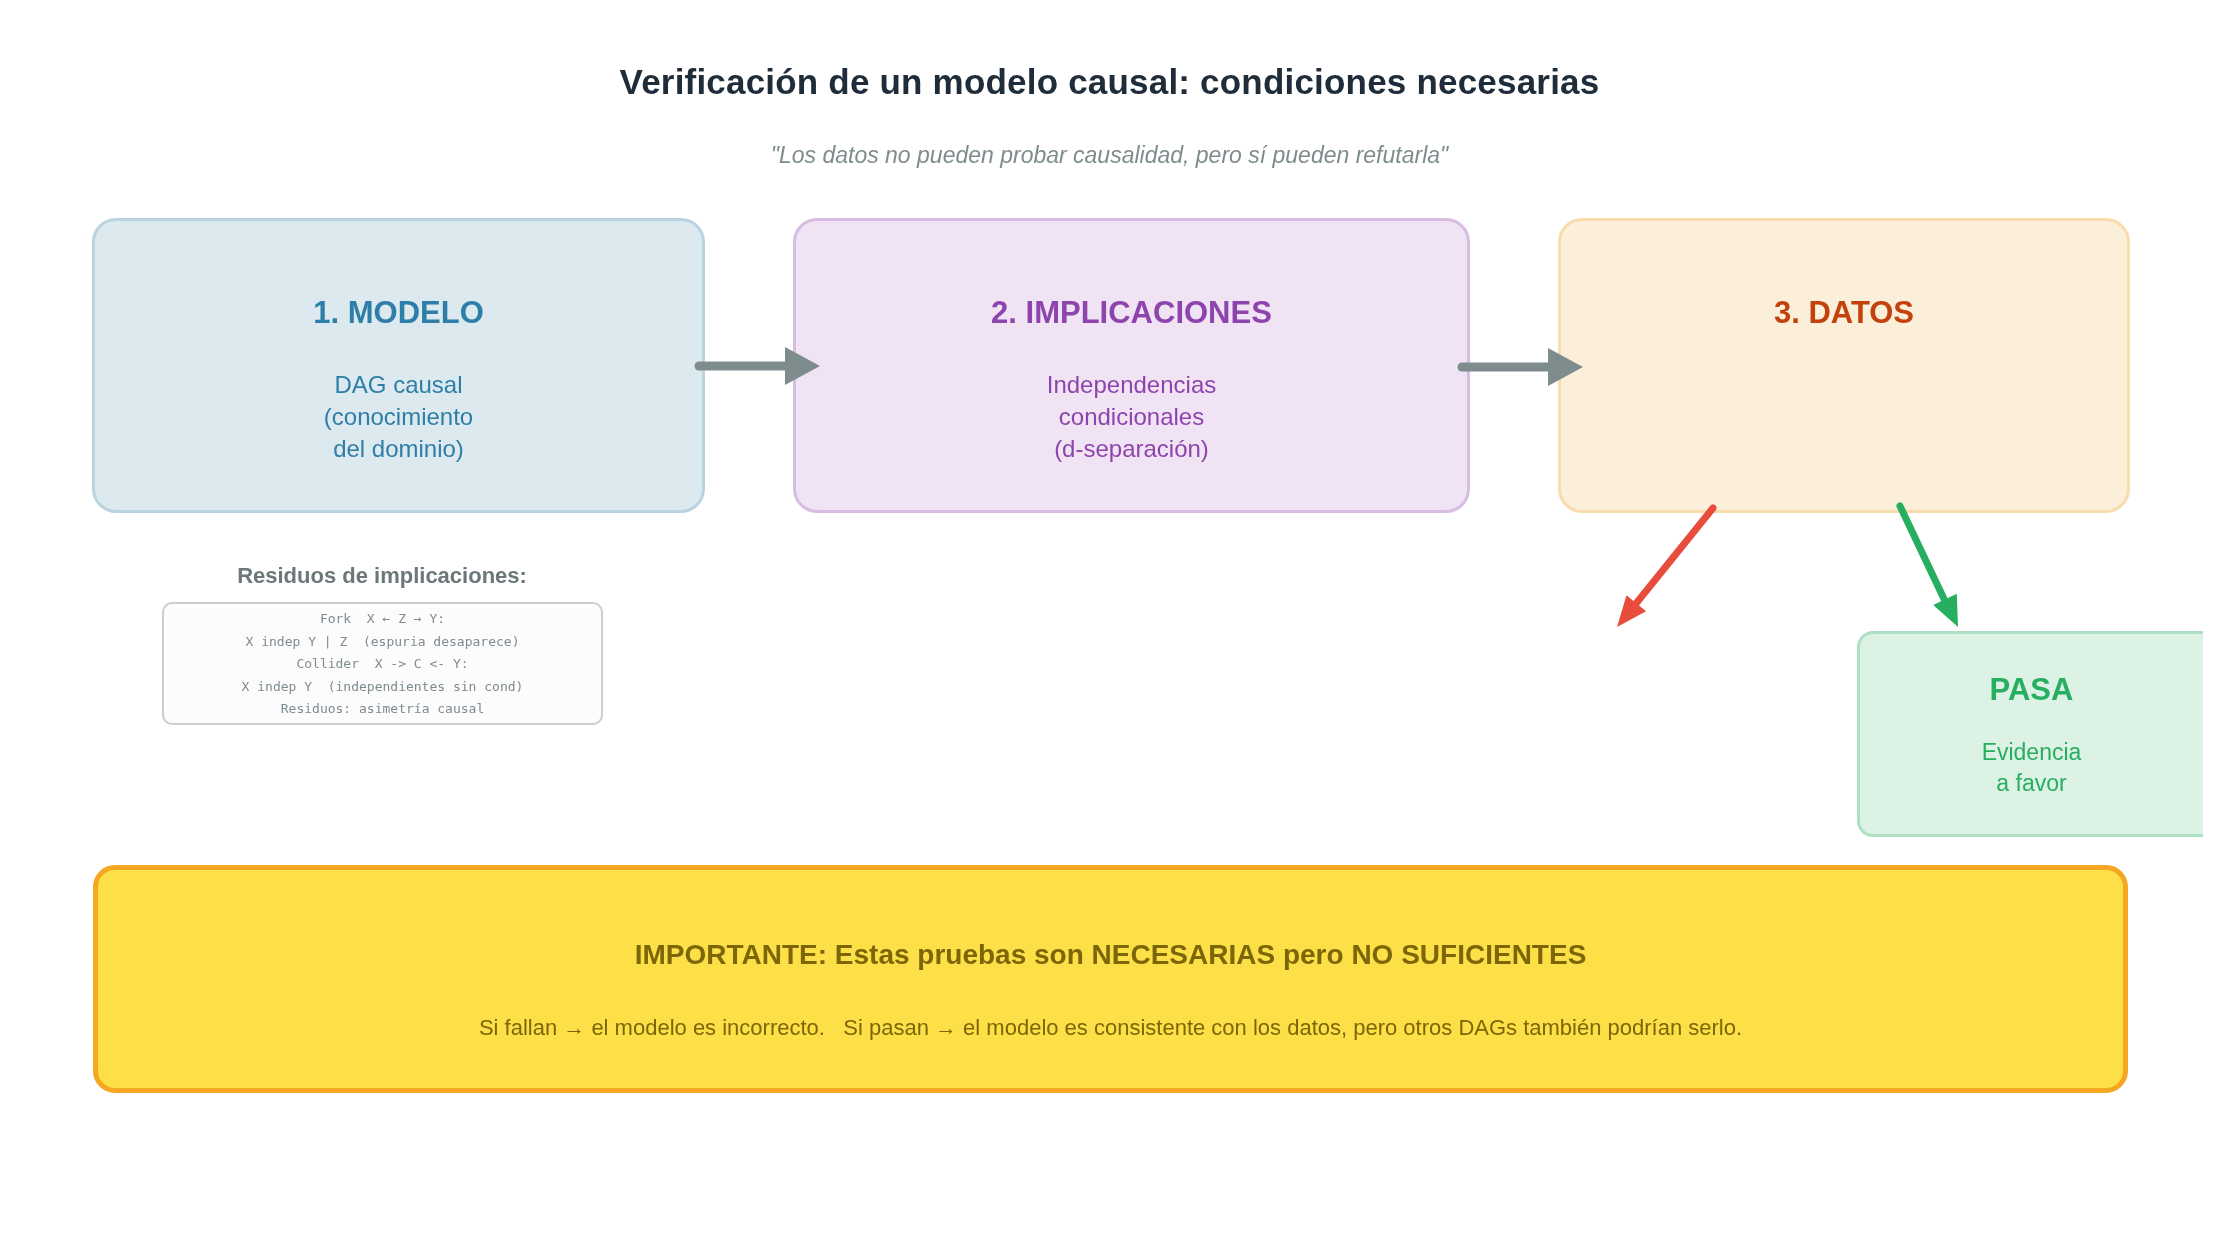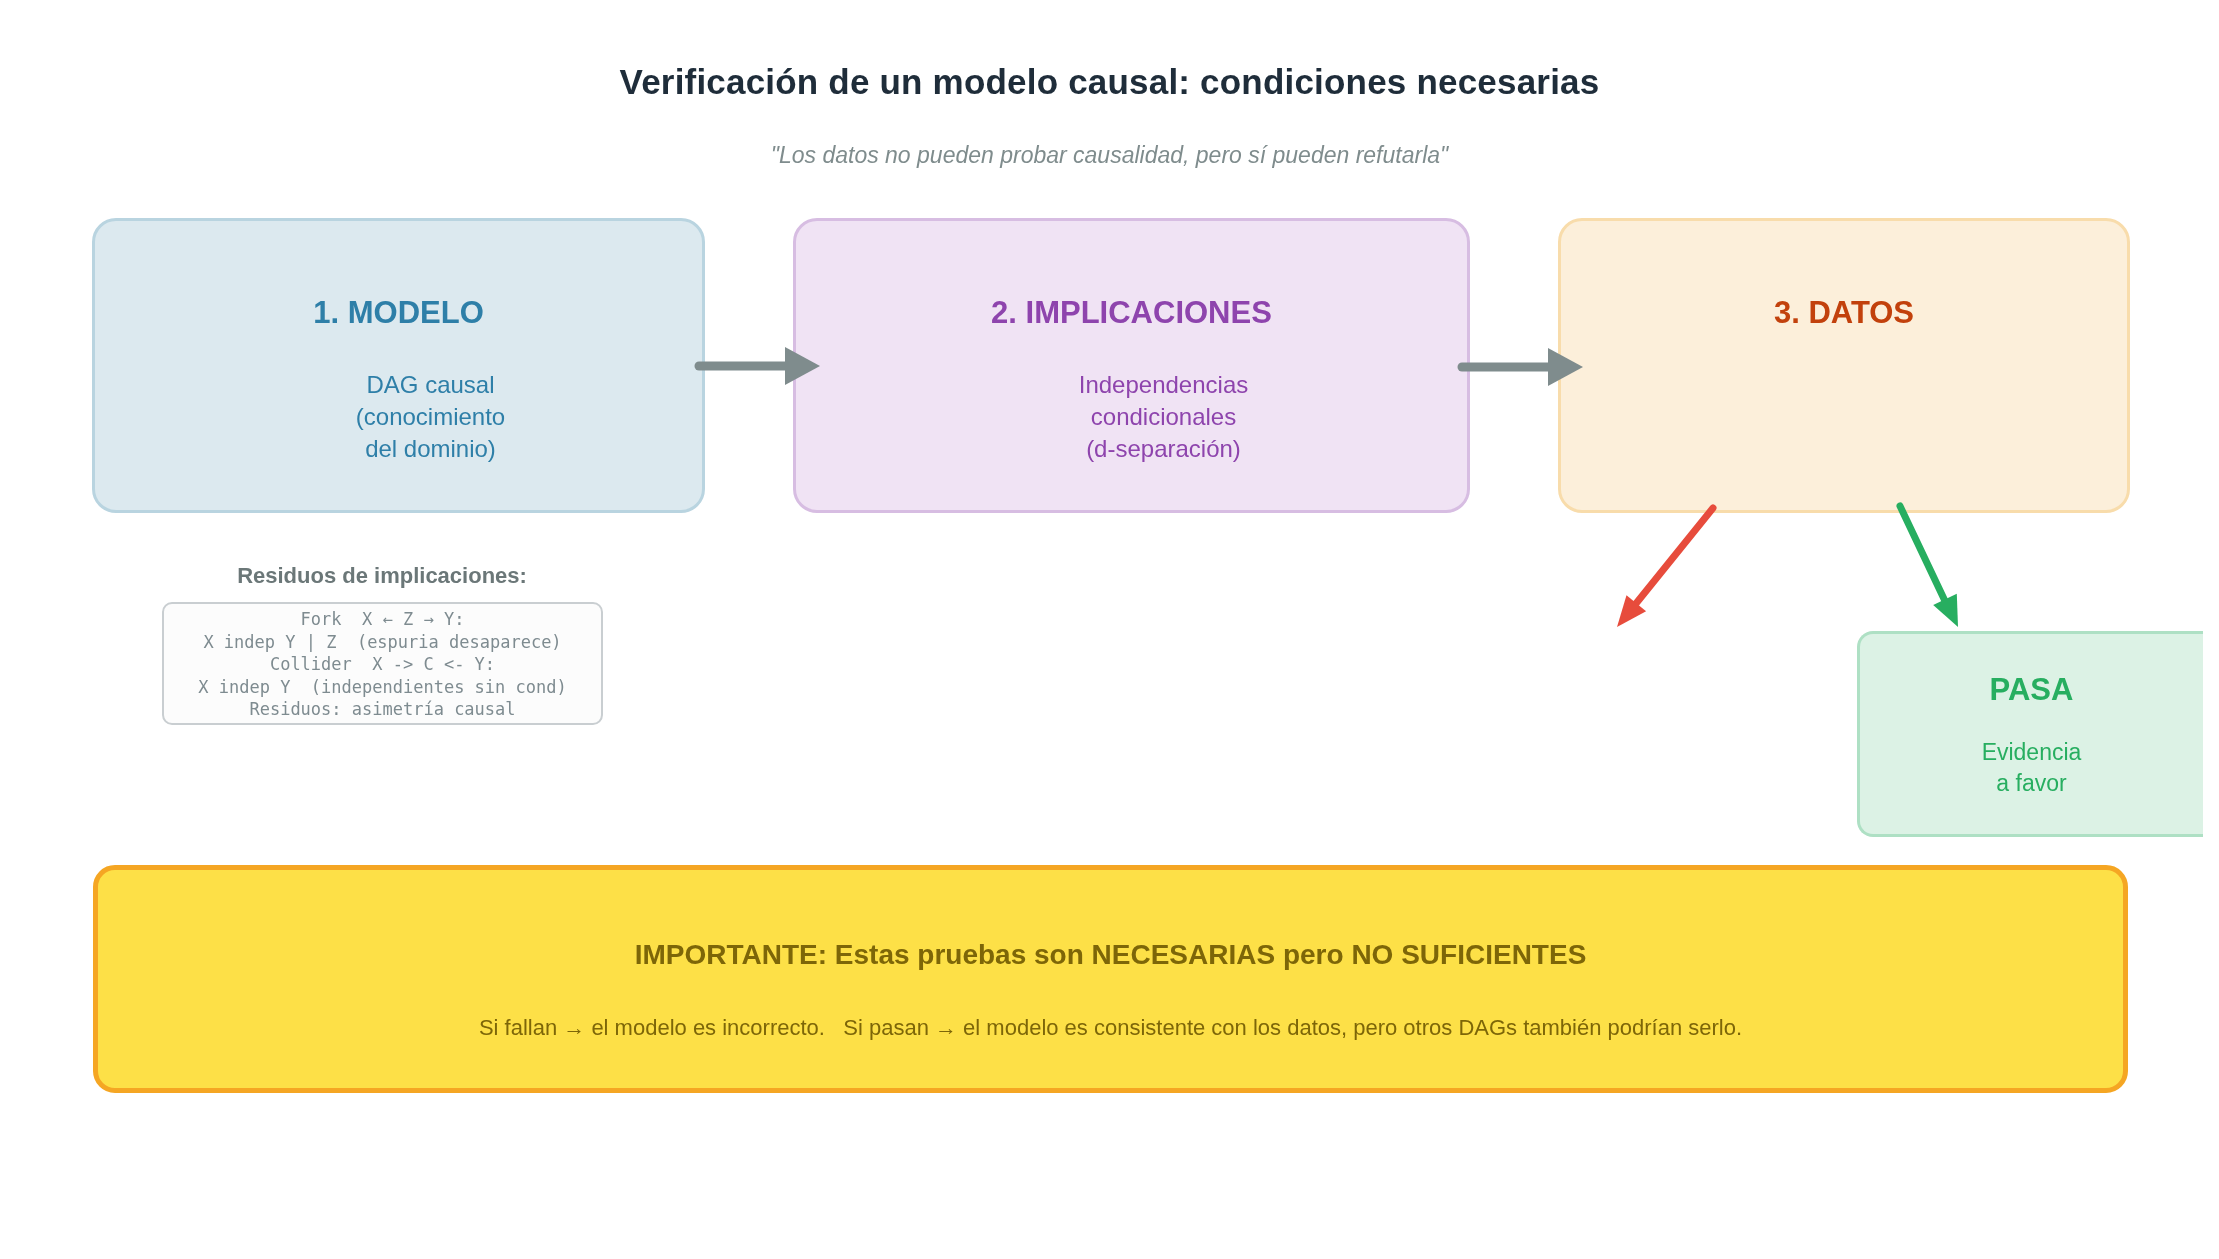--- a/index.html
+++ b/index.html
@@ -29,35 +29,35 @@
     position:absolute;left:0;width:100%;text-align:center;
     font-size:24px;line-height:32px;white-space:pre-line;
   }
   .box-modelo{left:92px;top:218px;width:613px;height:295px;
     background:#dce9ef;border:3px solid #b9d4e0;color:#2e7fa8;}
   .box-implicaciones{left:793px;top:218px;width:677px;height:295px;
     background:#f0e3f4;border:3px solid #d7bde2;color:#8e44ad;}
   .box-datos{left:1558px;top:218px;width:572px;height:295px;
     background:#fcefda;border:3px solid #f8dcab;color:#c2410c;}
   .flow .heading{top:74px;}
-  .flow .body{top:148px;padding-left:32px;}
+  .flow .body{top:148px;}
   
   .example-label{
     position:absolute;left:142px;top:563px;width:480px;
     text-align:center;font-size:22px;font-weight:bold;color:#6b7778;
   }
   .code-box{
     position:absolute;left:162px;top:602px;width:441px;height:123px;
     box-sizing:border-box;background:#fcfcfc;
     border:2px solid #c9ced1;border-radius:10px;
   }
   .code-box .code{
     position:absolute;top:4px;left:0;width:100%;
     text-align:center;font-family:"DejaVu Sans Mono", monospace;
-    font-size:17px;line-height:22.6px;color:#7e8b90;white-space:pre;
+    font-size:13px;line-height:22.6px;color:#7e8b90;white-space:pre;
   }
   
   .box-falla{left:1303px;top:630px;width:546px;height:205px;border-radius:16px;
     background:#fadcd9;border:3px solid #f4bcb5;color:#e74c3c;}
   .box-pasa{left:1857px;top:631px;width:346px;height:206px;border-radius:16px 0 0 16px;
     background:#dcf2e5;border:3px solid #aee0c4;border-right:none;color:#27ae60;}
   .outcome .heading{top:38px;font-size:31px;}
   .outcome .body{top:103px;font-size:23px;line-height:30.5px;}
   
   .important-box{

